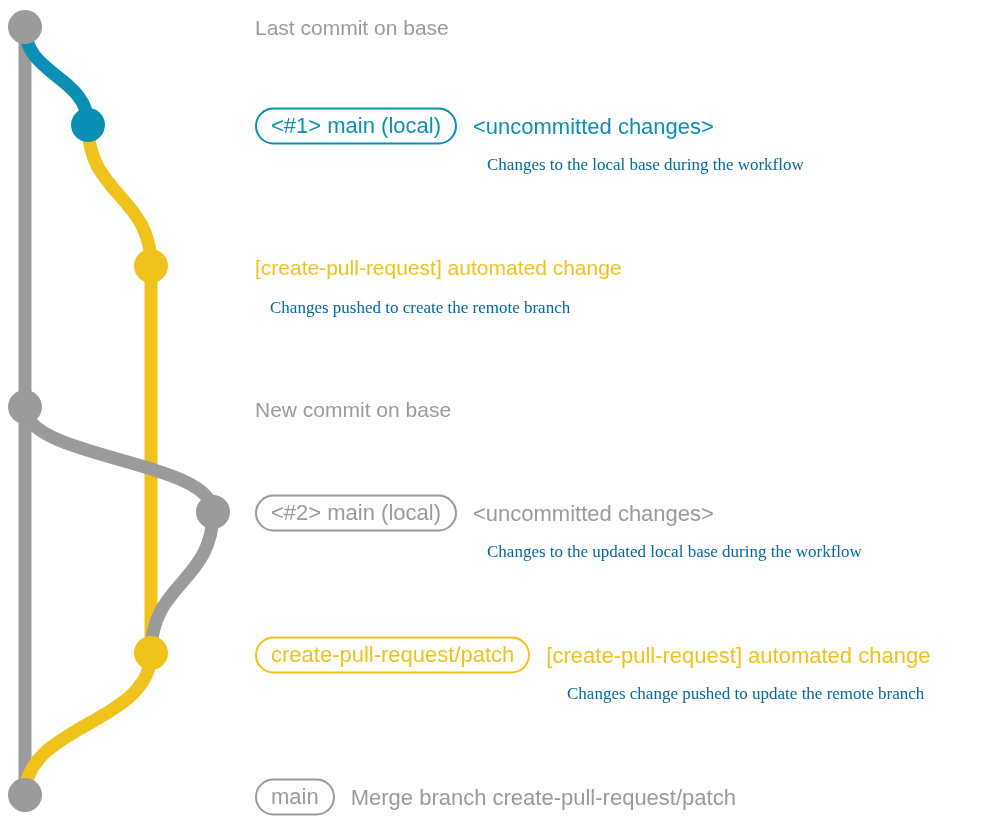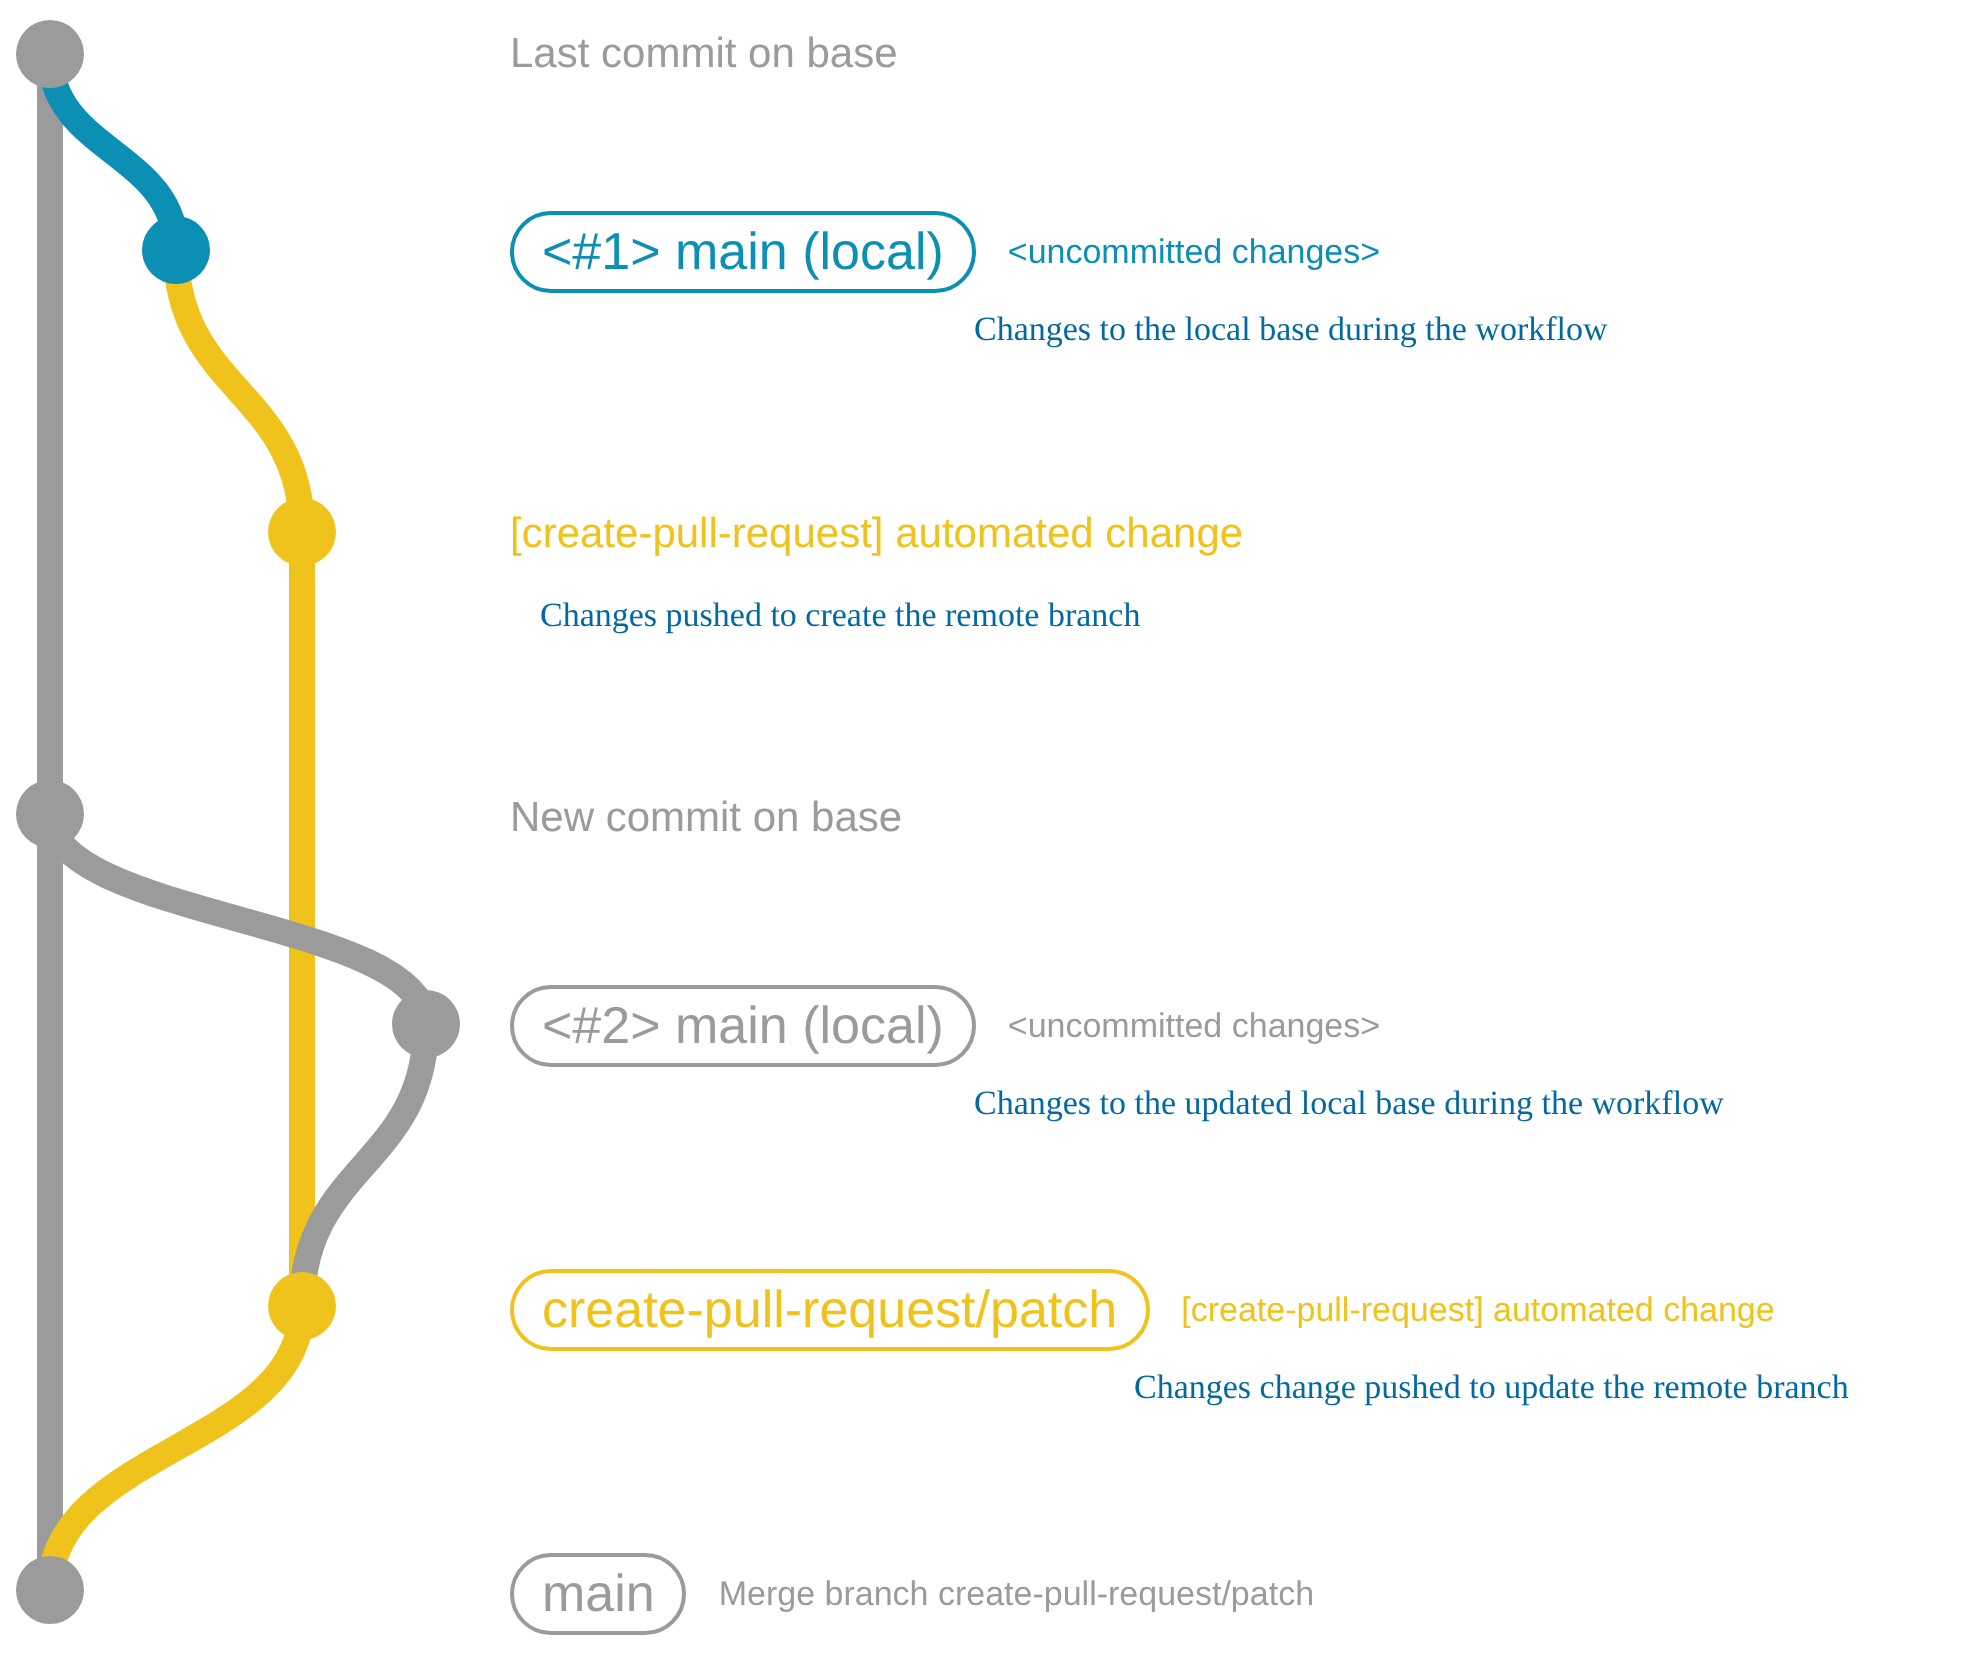--- a/index.html
+++ b/index.html
@@ -40,29 +40,29 @@
   }
 
   
   .pill {
     display: inline-flex;
     align-items: center;
     justify-content: center;
     border: 2px solid currentColor;
     border-radius: 999px;
     padding: 5px 14px 6px 14px;
-    font-size: 26px;
+    font-size: 22px;
     line-height: 1;
     font-family: "Liberation Sans", sans-serif;
     background: #ffffff;
     box-sizing: border-box;
   }
 
   .subject {
-    font-size: 17px;
+    font-size: 22px;
     line-height: 1;
     font-family: "Liberation Sans", sans-serif;
     white-space: nowrap;
   }
 
   .plain-subject {
     font-size: 21px;
     line-height: 1;
     font-family: "Liberation Sans", sans-serif;
     white-space: nowrap;

